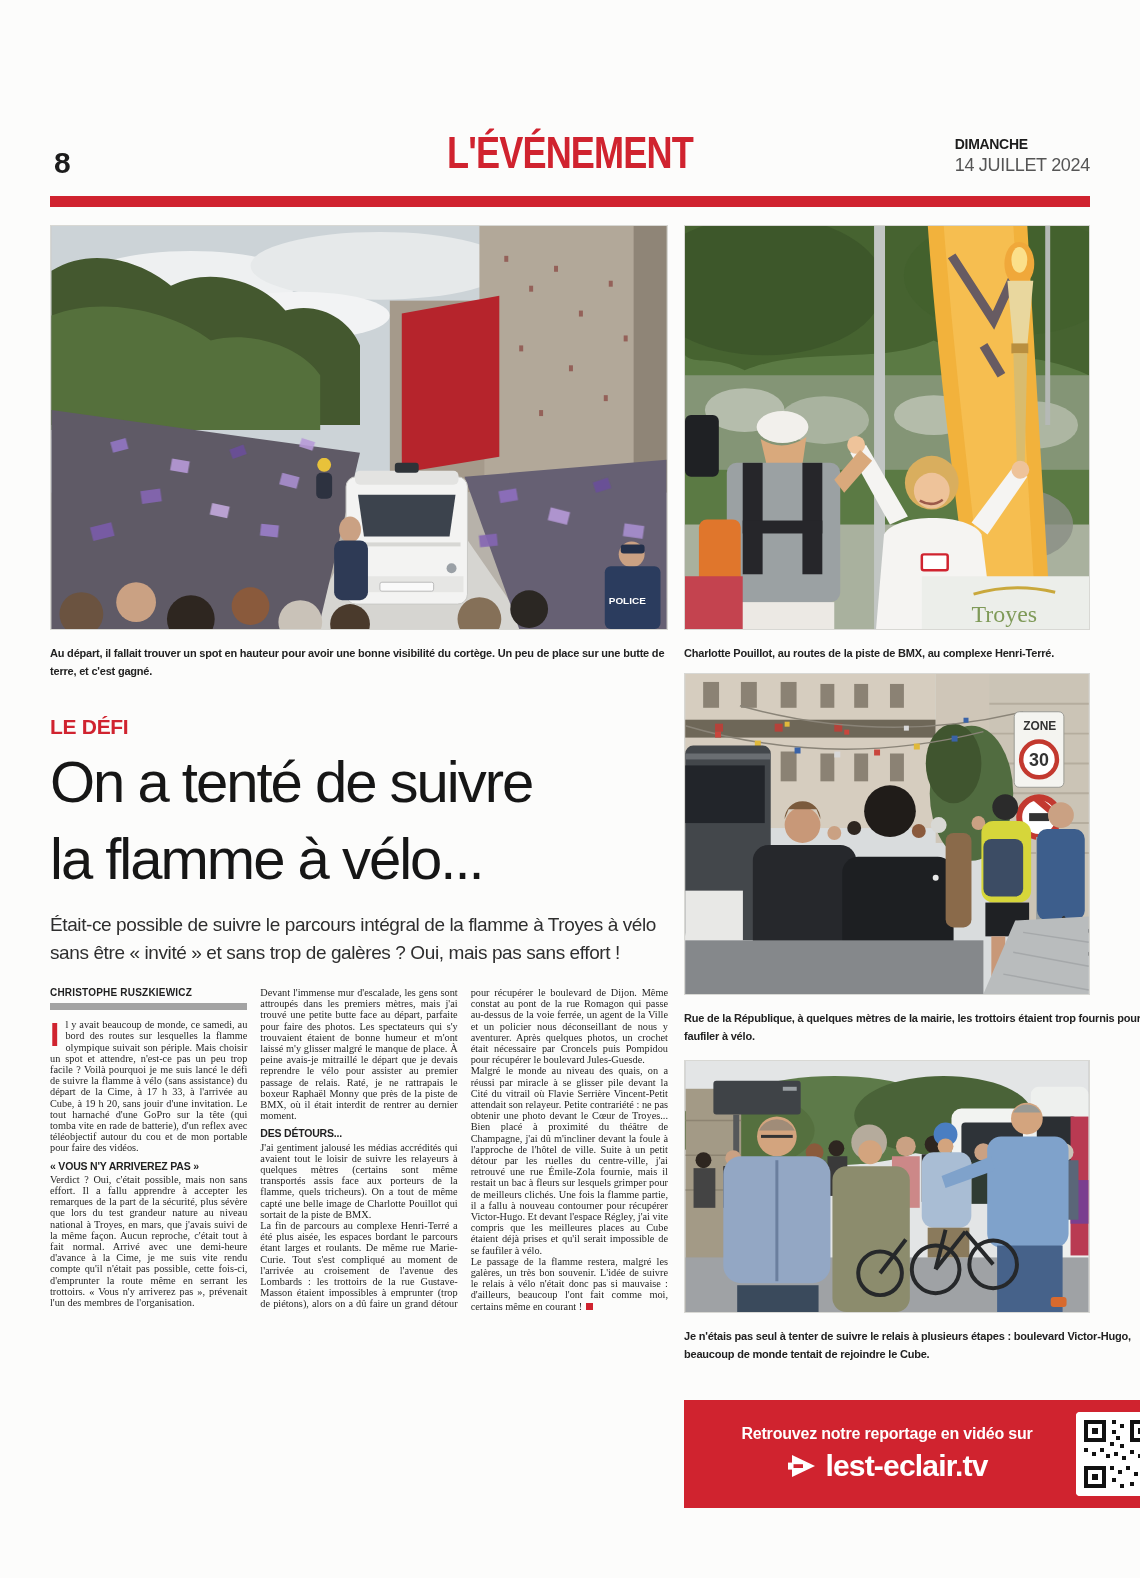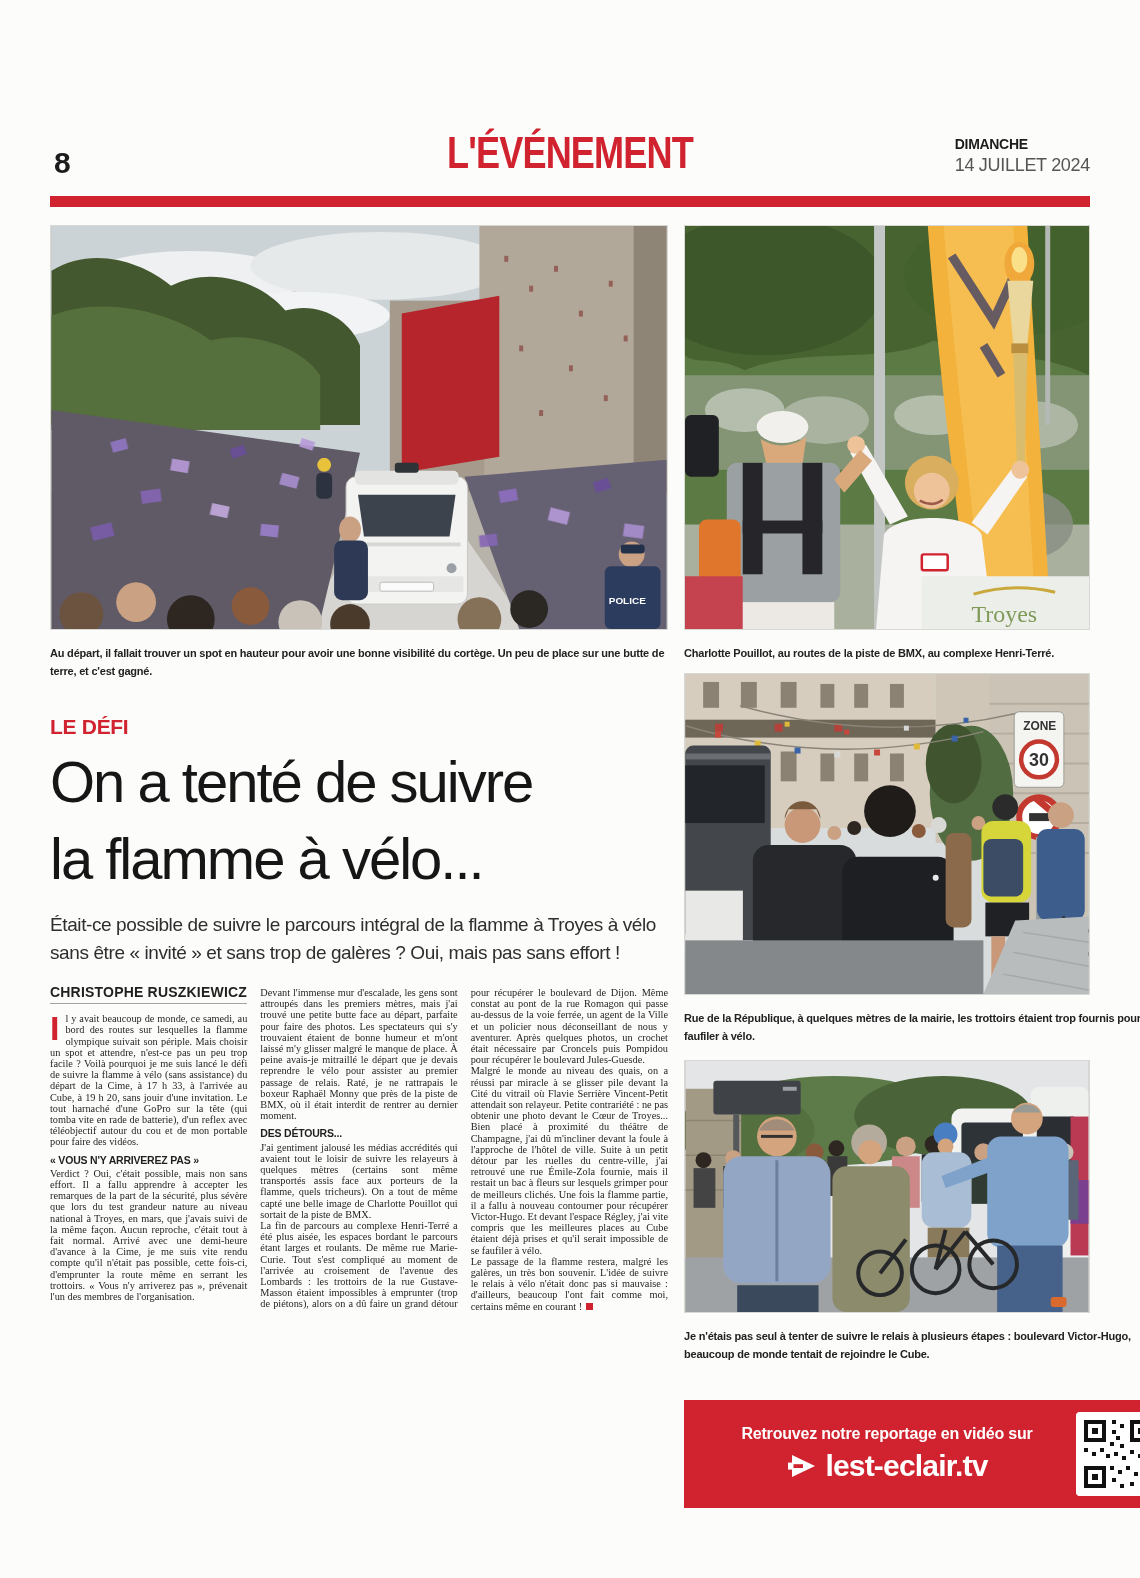--- a/index.html
+++ b/index.html
@@ -20,22 +20,22 @@
   .photo{display:block;border:1px solid #d8d8d4;box-sizing:border-box;background:#ccc;}
   .caption{font-size:11px;font-weight:700;letter-spacing:-.2px;line-height:18px;color:#222;margin-top:14px;}
   
   .kicker{margin-top:35px;font-size:21px;font-weight:800;color:var(--red);letter-spacing:-.3px;}
   .headline{margin-top:4px;font-size:58px;line-height:77px;font-weight:300;letter-spacing:-2px;color:#161616;
             font-family:"Liberation Sans",sans-serif;}
   .standfirst{margin-top:14px;font-size:19px;line-height:28px;font-weight:400;color:#2e2e2e;letter-spacing:-.4px;}
   .article-flow{margin-top:20px;height:548px;column-count:3;column-gap:13px;
                 font-family:"Liberation Serif",serif;font-size:10.3px;line-height:11.2px;
                 text-align:justify;color:#1f1f1f;hyphens:auto;-webkit-hyphens:auto;}
-  .byline{font-family:"Liberation Sans",sans-serif;font-size:14px;font-weight:800;letter-spacing:.2px;
-          padding-bottom:5px;border-bottom:1px solid #a3a3a3;margin-bottom:9px;}
+  .byline{font-family:"Liberation Sans",sans-serif;font-size:10px;font-weight:800;letter-spacing:.2px;
+          padding-bottom:5px;border-bottom:7px solid #a3a3a3;margin-bottom:9px;}
   .bodyp{margin:0;}
   .subhead{font-family:"Liberation Sans",sans-serif;font-size:10.5px;font-weight:800;margin:7px 0 2px 0;
            letter-spacing:-.2px;}
   .dropcap{float:left;color:var(--red);font-family:"Liberation Sans",sans-serif;
            font-size:34px;line-height:29px;font-weight:800;margin:1px 6px 0 0;}
   .endmark{display:inline-block;width:7px;height:7px;background:var(--red);margin-left:4px;}
   
   .sb-photo2{margin-top:11px;}
   .sb-photo3{margin-top:15px;}
   .promo{margin-top:37px;background:var(--red);height:108px;display:flex;align-items:center;

